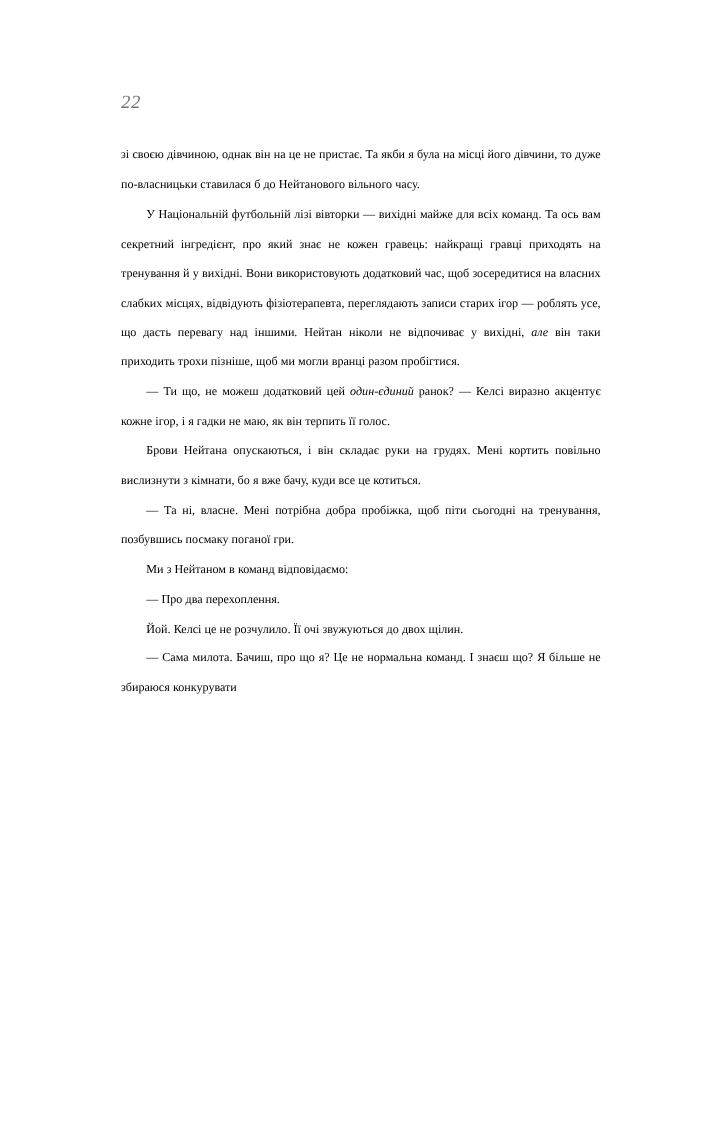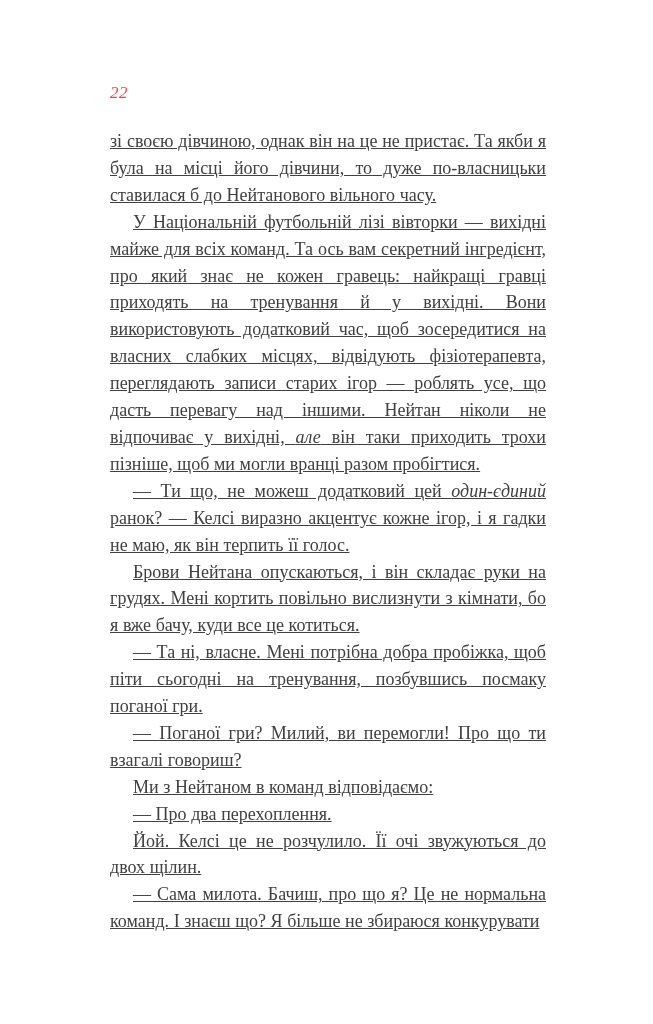--- a/index.html
+++ b/index.html
@@ -24,44 +24,43 @@
     height: 1024px;
     background: #ffffff;
   }
 
   #folio {
     position: absolute;
     left: 110px;
     top: 83px;
     font-size: 17px;
     font-style: italic;
-    color: #ef4444;
+    color: #737373;
     letter-spacing: 0.5px;
     line-height: 20px;
   }
 
   #textblock {
     position: absolute;
     left: 110px;
     top: 128px;
     width: 436px;
   }
 
   p.para {
     margin: 0;
-    font-size: 18px;
+    font-size: 11px;
     line-height: 26.9px;
     text-align: justify;
     text-justify: inter-word;
     text-indent: 23px;
     hyphens: manual;
     -webkit-hyphens: manual;
     word-spacing: 0.1px;
-    color: #404040;
-    text-decoration: underline;
+    color: #000000;
   }
 
   p.para.noindent {
     text-indent: 0;
   }
 
   p.para em {
     font-style: italic;
   }
 
@@ -77,20 +76,19 @@
 
   <div id="folio">22</div>
 
   <div id="textblock">
 
   <p class="para noindent"><span>зі своєю дівчиною, однак він на це не пристає. Та якби я була на місці його дівчини, то дуже по-власницьки ставилася б до Нейтанового вільного часу.</span></p>
       <p class="para"><span>У Національній футбольній лізі вівторки — вихідні майже для всіх команд. Та ось вам секретний інгредієнт, про який знає не кожен гравець: найкращі гравці приходять на тренування й у вихідні. Вони використовують додатковий час, щоб зосередитися на власних слабких місцях, відвідують фізіотерапевта, переглядають записи старих ігор — роблять усе, що дасть перевагу над іншими. Нейтан ніколи не відпочиває у вихідні, </span><em>але</em><span> він таки приходить трохи пізніше, щоб ми могли вранці разом пробігтися.</span></p>
       <p class="para"><span>— Ти що, не можеш додатковий цей </span><em>один-єдиний</em><span> ранок? — Келсі виразно акцентує кожне ігор, і я гадки не маю, як він терпить її голос.</span></p>
       <p class="para"><span>Брови Нейтана опускаються, і він складає руки на грудях. Мені кортить повільно вислизнути з кімнати, бо я вже бачу, куди все це котиться.</span></p>
       <p class="para"><span>— Та ні, власне. Мені потрібна добра пробіжка, щоб піти сьогодні на тренування, позбувшись посмаку поганої гри.</span></p>
-      <p class="para"><span>— Поганої гри? Милий, ви перемогли! Про що ти взагалі говориш?</span></p>
       <p class="para"><span>Ми з Нейтаном в команд відповідаємо:</span></p>
       <p class="para"><span>— Про два перехоплення.</span></p>
       <p class="para"><span>Йой. Келсі це не розчулило. Її очі звужуються до двох щілин.</span></p>
       <p class="para"><span>— Сама милота. Бачиш, про що я? Це не нормальна команд. І знаєш що? Я більше не збираюся конкурувати</span></p>
     </div>
 
 </div>
 
 </body></html>

